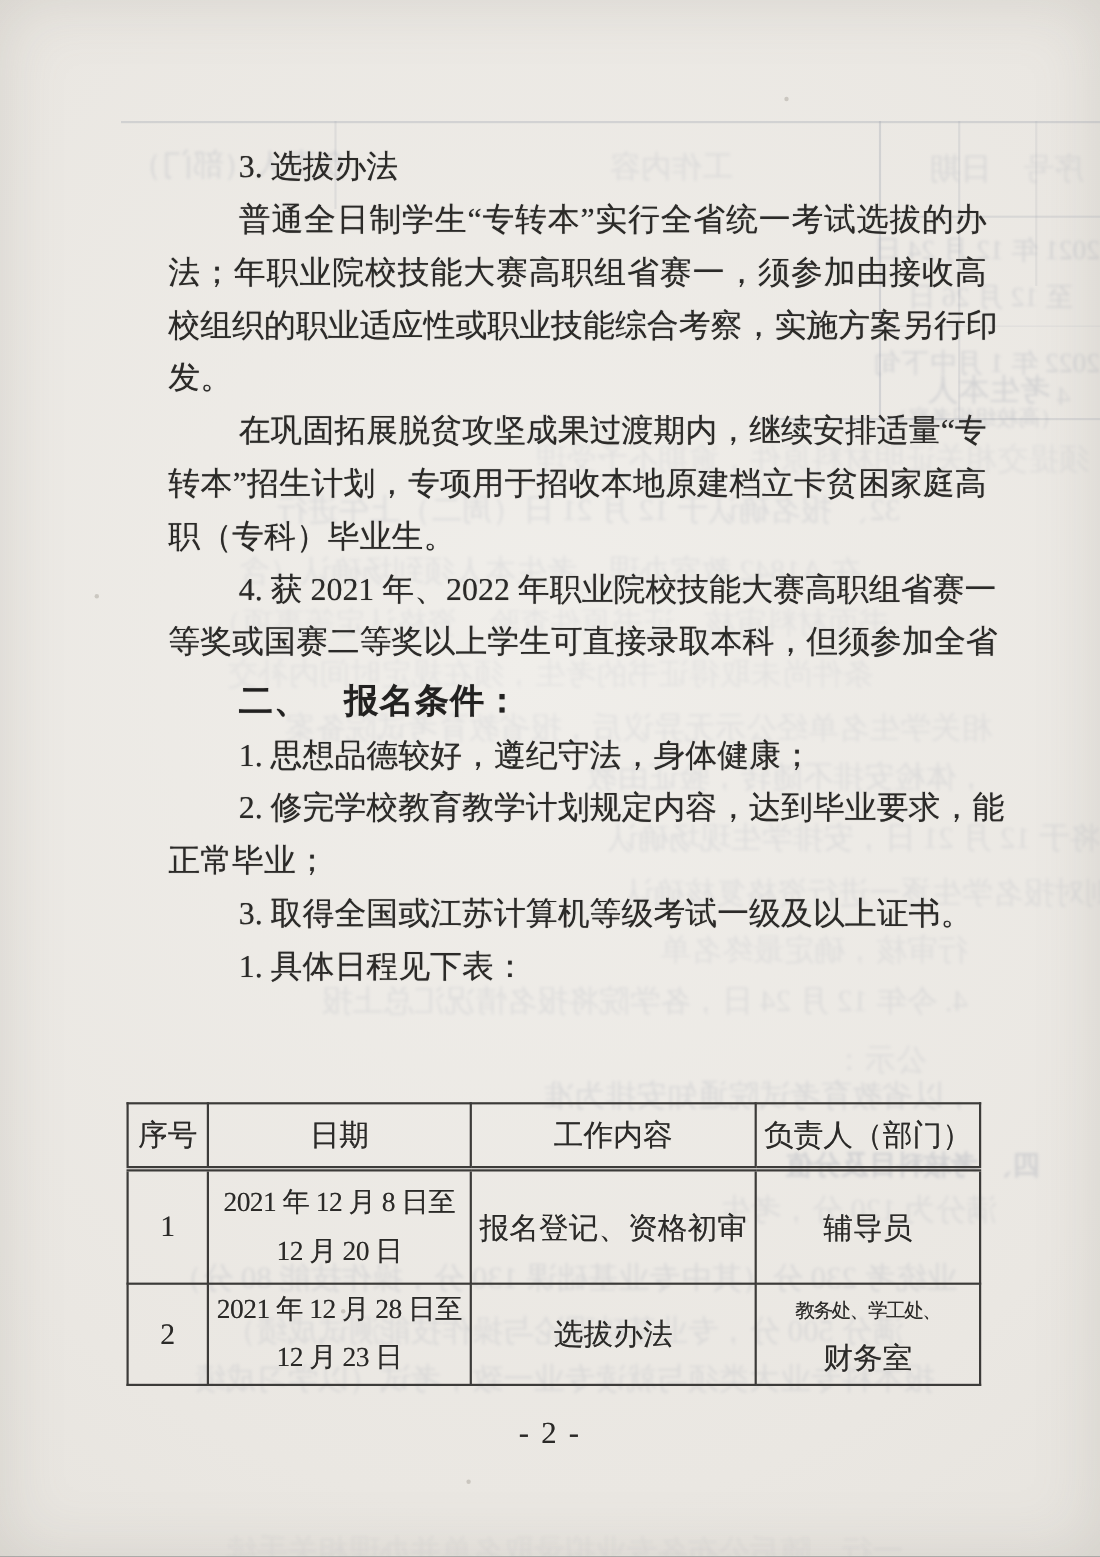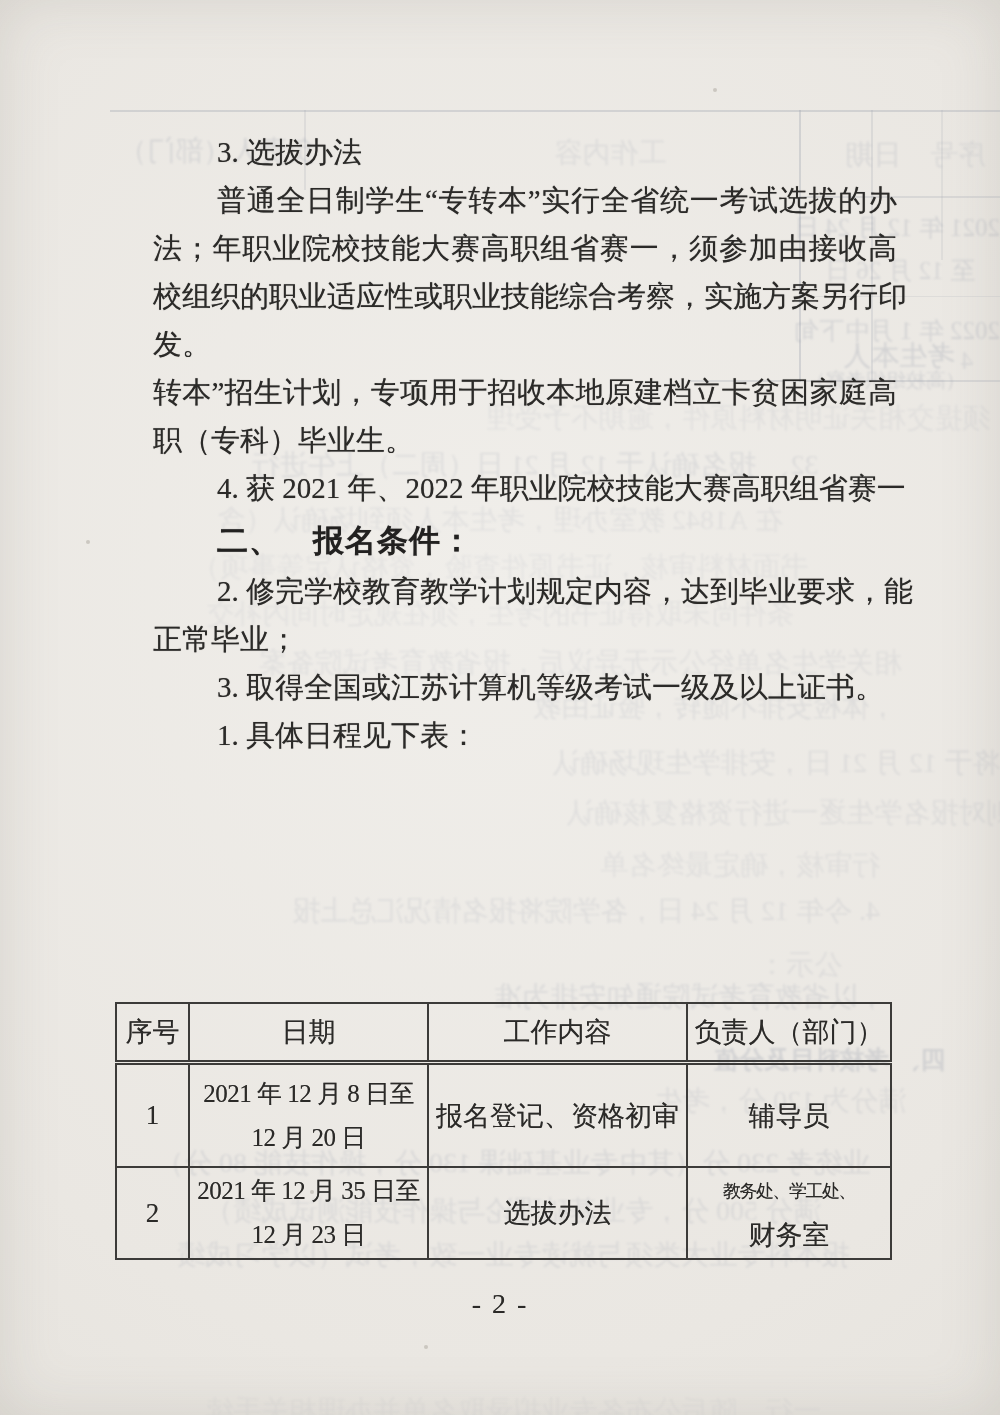--- a/index.html
+++ b/index.html
@@ -126,24 +126,27 @@
       </div>
   </div>
 
   <div class="textcol">
 
   <div class="line indent">3. 选拔办法</div>
       <div class="line indent fill">普通全日制学生“专转本”实行全省统一考试选拔的办</div>
       <div class="line fill">法；年职业院校技能大赛高职组省赛一，须参加由接收高</div>
       <div class="line fill">校组织的职业适应性或职业技能综合考察，实施方案另行印</div>
       <div class="line">发。</div>
+      <div class="line indent fill">在巩固拓展脱贫攻坚成果过渡期内，继续安排适量“专</div>
       <div class="line fill">转本”招生计划，专项用于招收本地原建档立卡贫困家庭高</div>
       <div class="line">职（专科）毕业生。</div>
       <div class="line indent fill">4. 获 2021 年、2022 年职业院校技能大赛高职组省赛一</div>
+      <div class="line fill">等奖或国赛二等奖以上学生可直接录取本科，但须参加全省</div>
       <div class="line heading">二、　报名条件：</div>
+      <div class="line indent">1. 思想品德较好，遵纪守法，身体健康；</div>
       <div class="line indent fill">2. 修完学校教育教学计划规定内容，达到毕业要求，能</div>
       <div class="line">正常毕业；</div>
       <div class="line indent">3. 取得全国或江苏计算机等级考试一级及以上证书。</div>
       <div class="line indent">1. 具体日程见下表：</div>
     </div>
 
   <table class="schedule">
     <colgroup>
       <col style="width:73px">
         <col style="width:239px">
@@ -164,21 +167,21 @@
           <div class="cellline">12 月 20 日</div>
         </td>
         <td>报名登记、资格初审</td>
         <td>
           <div class="cellline">辅导员</div>
         </td>
       </tr>
       <tr class="r2">
         <td>2</td>
         <td class="datecell">
-          <div class="cellline">2021 年 12 月 35 日至</div>
+          <div class="cellline">2021 年 12 月 28 日至</div>
           <div class="cellline">12 月 23 日</div>
         </td>
         <td>选拔办法</td>
         <td>
           <div class="cellline ownertight">教务处、学工处、</div>
           <div class="cellline">财务室</div>
         </td>
       </tr>
     </tbody>
   </table>

